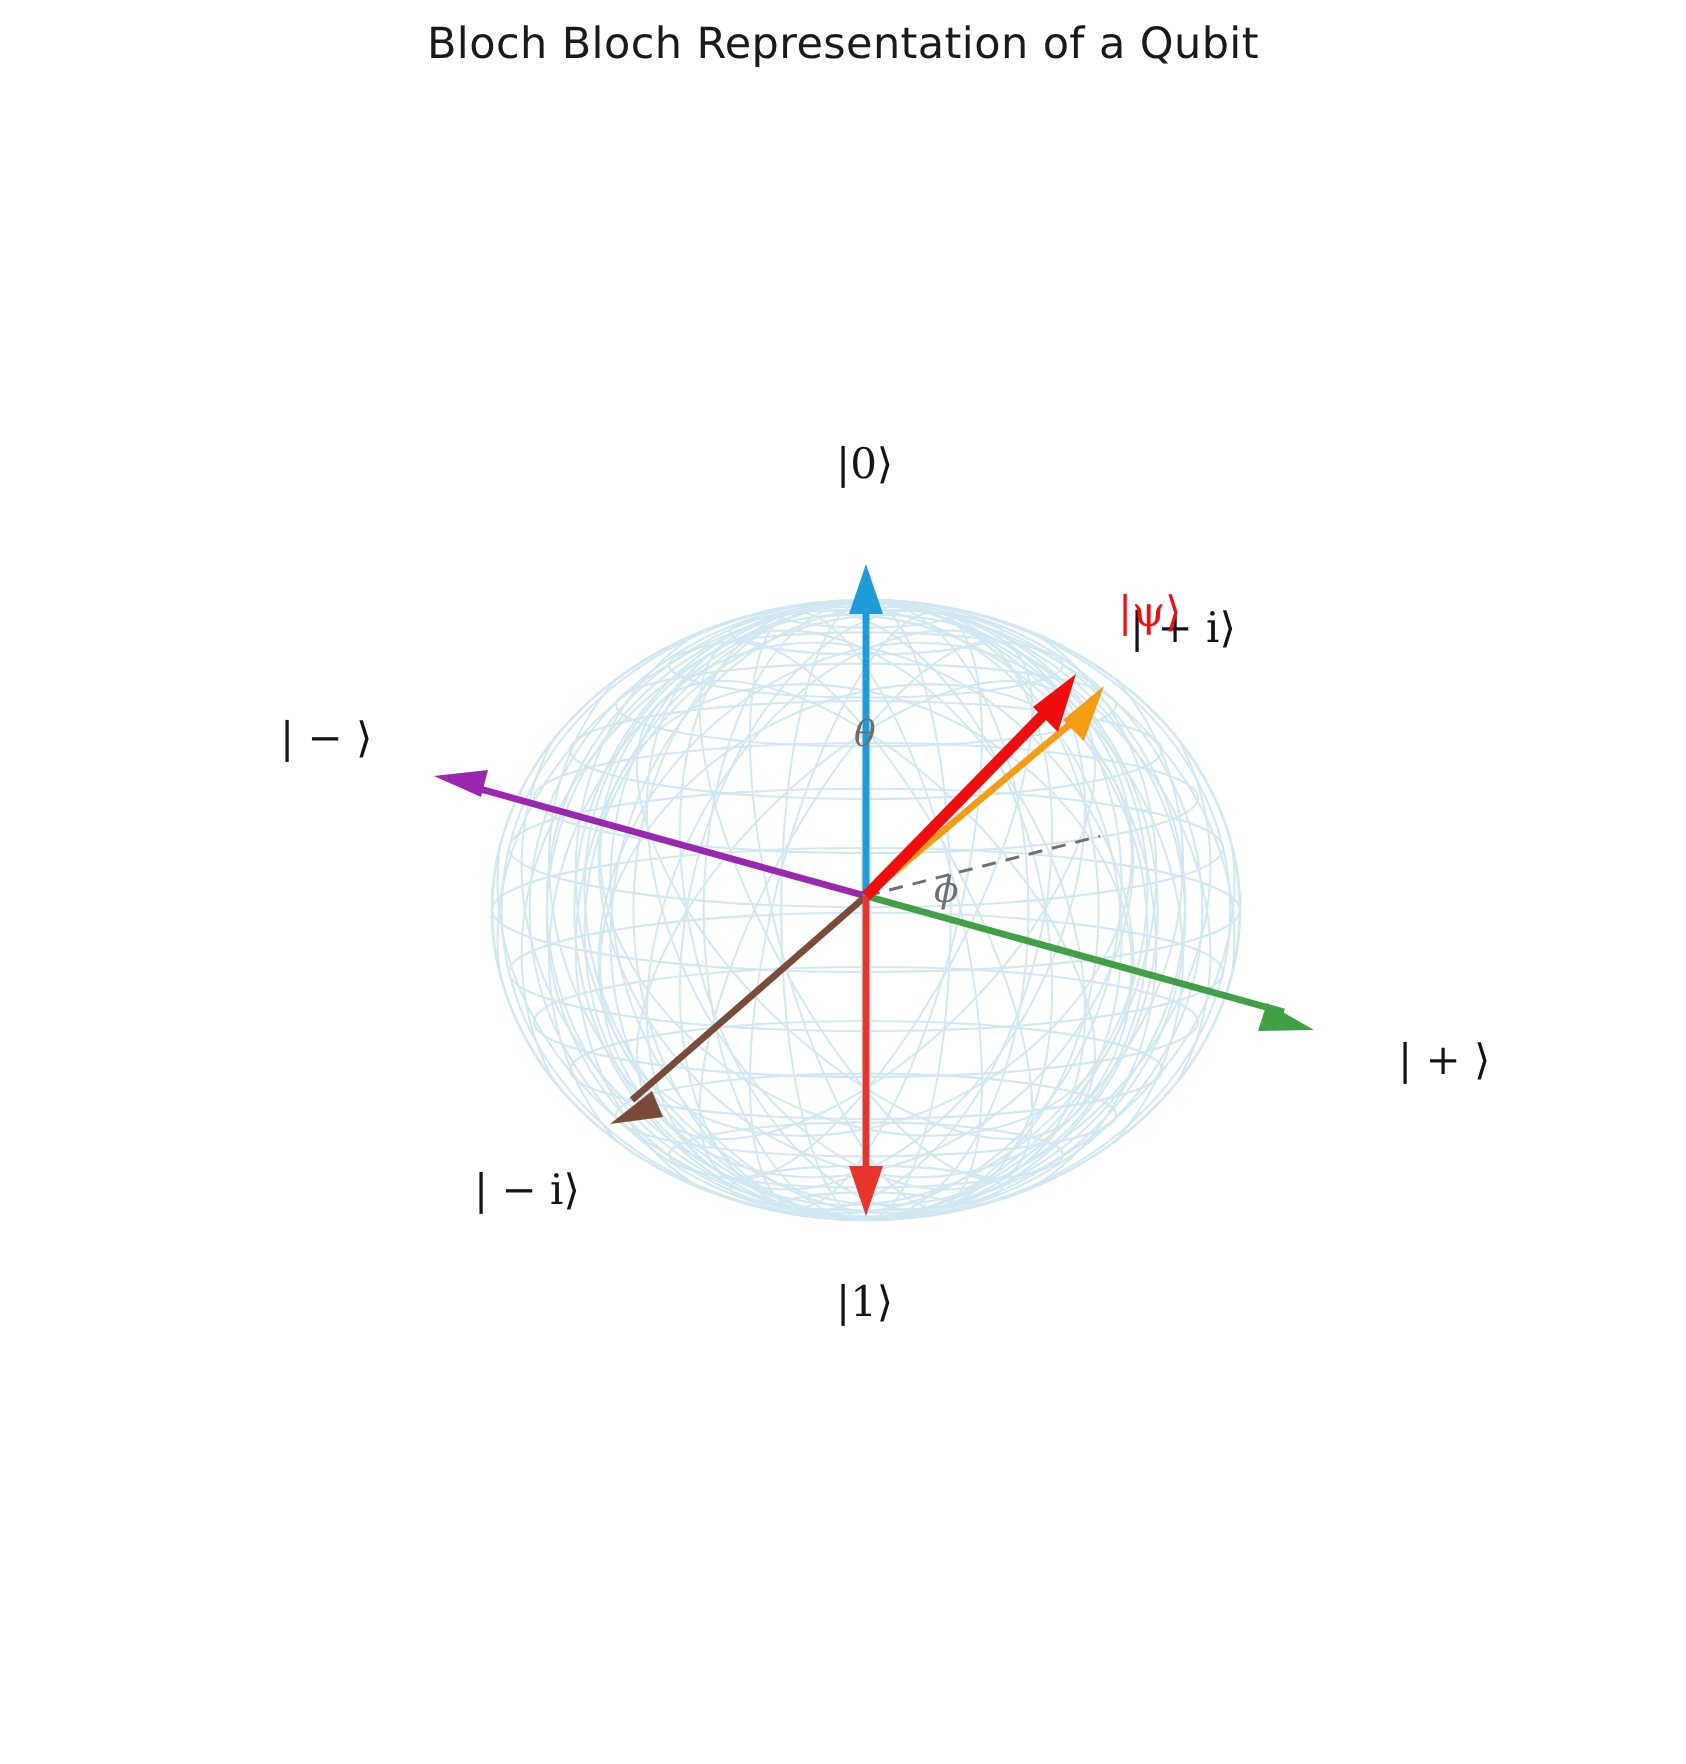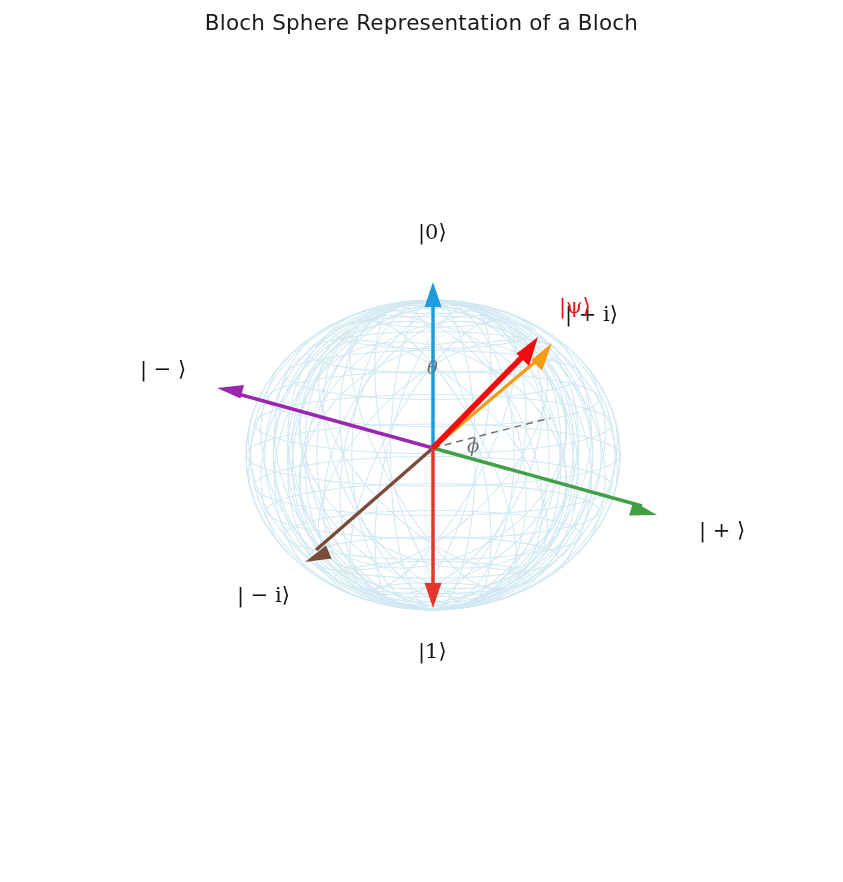--- a/index.html
+++ b/index.html
@@ -59,21 +59,21 @@
     font-family: "DejaVu Serif", serif;
     white-space: nowrap;
     line-height: 1;
   }
 </style>
 </head>
 <body>
 
 <div id="figure">
 
-  <div id="figure-title">Bloch Sphere Representation of a Bloch</div>
+  <div id="figure-title">Bloch Bloch Representation of a Qubit</div>
 
   <svg id="plot-canvas" viewBox="0 0 843 882">
     <defs>
       <clipPath id="sphereClip">
         <ellipse cx="433" cy="455" rx="187" ry="155"></ellipse>
       </clipPath>
     </defs>
 
     <g stroke="#cfe7f2" fill="none" stroke-width="1.05" opacity="0.95">
 

